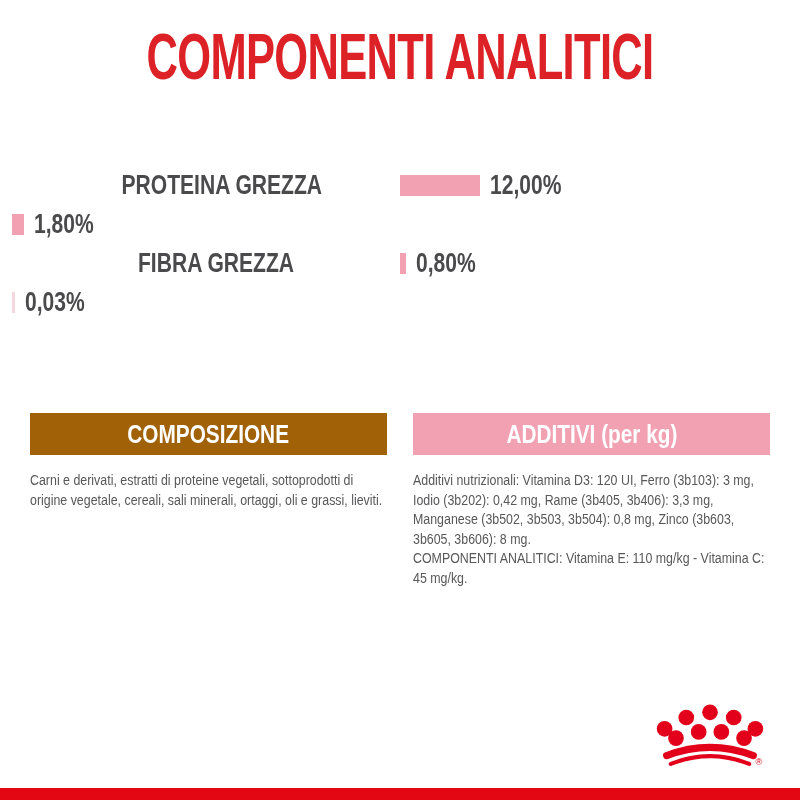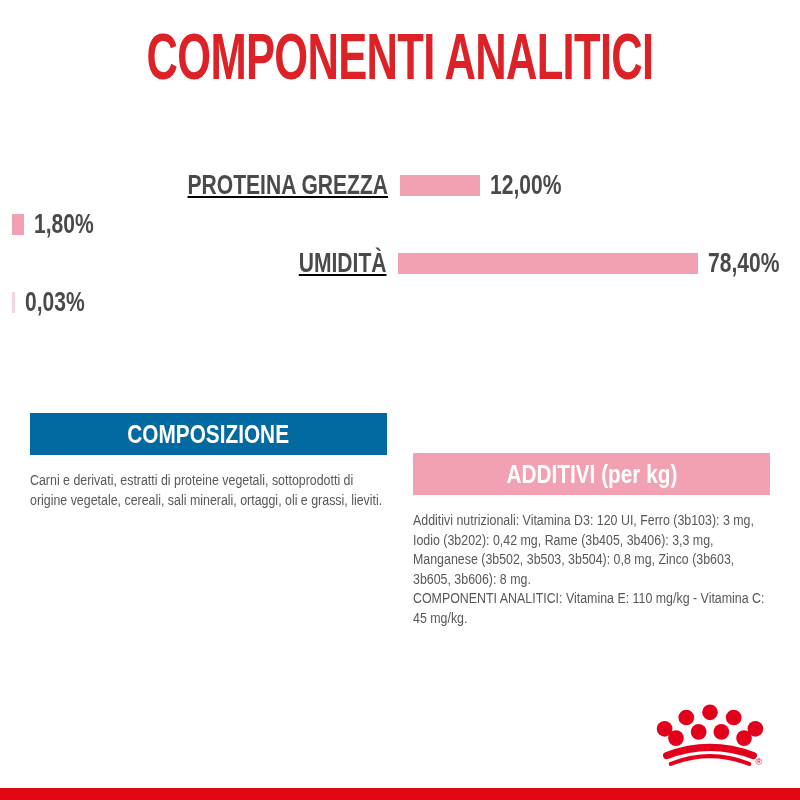--- a/index.html
+++ b/index.html
@@ -24,23 +24,22 @@
     transform-origin: 50% 50%;
     white-space: nowrap;
   }
 
   
   .chart { position: absolute; top: 166px; left: 0; width: 800px; }
   .chart-row { display: flex; align-items: center; height: 39px; }
   .chart-label {
     width: 388px;
     display: flex;
-    justify-content: flex-end;
+    justify-content: center;
     overflow: visible;
-    text-decoration: underline;
   }
   .chart-label span {
     white-space: nowrap;
     font-size: 27px;
     font-weight: bold;
     color: #4a4a4c;
     transform: scaleX(0.78);
     transform-origin: 100% 50%;
   }
   .chart-bar {
@@ -107,47 +106,47 @@
     <div class="chart-bar" style="width: 80px; background-color: rgb(242, 161, 178);"></div>
     <div class="chart-value">12,00%</div>
   </div>
 
 
   <div class="chart-row">
     <div class="chart-bar" style="width: 12px; background-color: rgb(242, 161, 178);"></div>
     <div class="chart-value">1,80%</div>
   </div>
 
-
   <div class="chart-row">
     <div class="chart-label">
-        <span>UMIDITÀ</span>
+        <span>FIBRA GREZZA</span>
       </div>
-    <div class="chart-bar" style="width: 300px; background-color: rgb(242, 161, 178);"></div>
-    <div class="chart-value">78,40%</div>
+    <div class="chart-bar" style="width: 6px; background-color: rgb(242, 161, 178);"></div>
+    <div class="chart-value">0,80%</div>
   </div>
+
 
   <div class="chart-row">
     <div class="chart-bar" style="width: 3px; background-color: rgb(244, 214, 220);"></div>
     <div class="chart-value">0,03%</div>
   </div>
 
 </div>
 
 <div class="col col-left">
-  <div class="section-header" style="background-color: #0369a1;">
+  <div class="section-header" style="background-color: #a16207;">
     <span>COMPOSIZIONE</span>
   </div>
   <div class="section-body">
     <p>Carni e derivati, estratti di proteine vegetali, sottoprodotti di origine vegetale, cereali, sali minerali, ortaggi, oli e grassi, lieviti.</p>
   </div>
 </div>
 
 <div class="col col-right">
-  <div class="section-header" style="background-color: rgb(242, 161, 178); margin-top: 40px;">
+  <div class="section-header" style="background-color: rgb(242, 161, 178);">
     <span>ADDITIVI (per kg)</span>
   </div>
   <div class="section-body">
     <p>Additivi nutrizionali: Vitamina D3: 120 UI, Ferro (3b103): 3 mg, Iodio (3b202): 0,42 mg, Rame (3b405, 3b406): 3,3 mg, Manganese (3b502, 3b503, 3b504): 0,8 mg, Zinco (3b603, 3b605, 3b606): 8 mg.</p>
     <p>COMPONENTI ANALITICI: Vitamina E: 110 mg/kg - Vitamina C: 45 mg/kg.</p>
   </div>
 </div>
 
 <svg class="logo" viewBox="0 0 104 64" xmlns="http://www.w3.org/2000/svg">
   <g fill="#E2001A">

